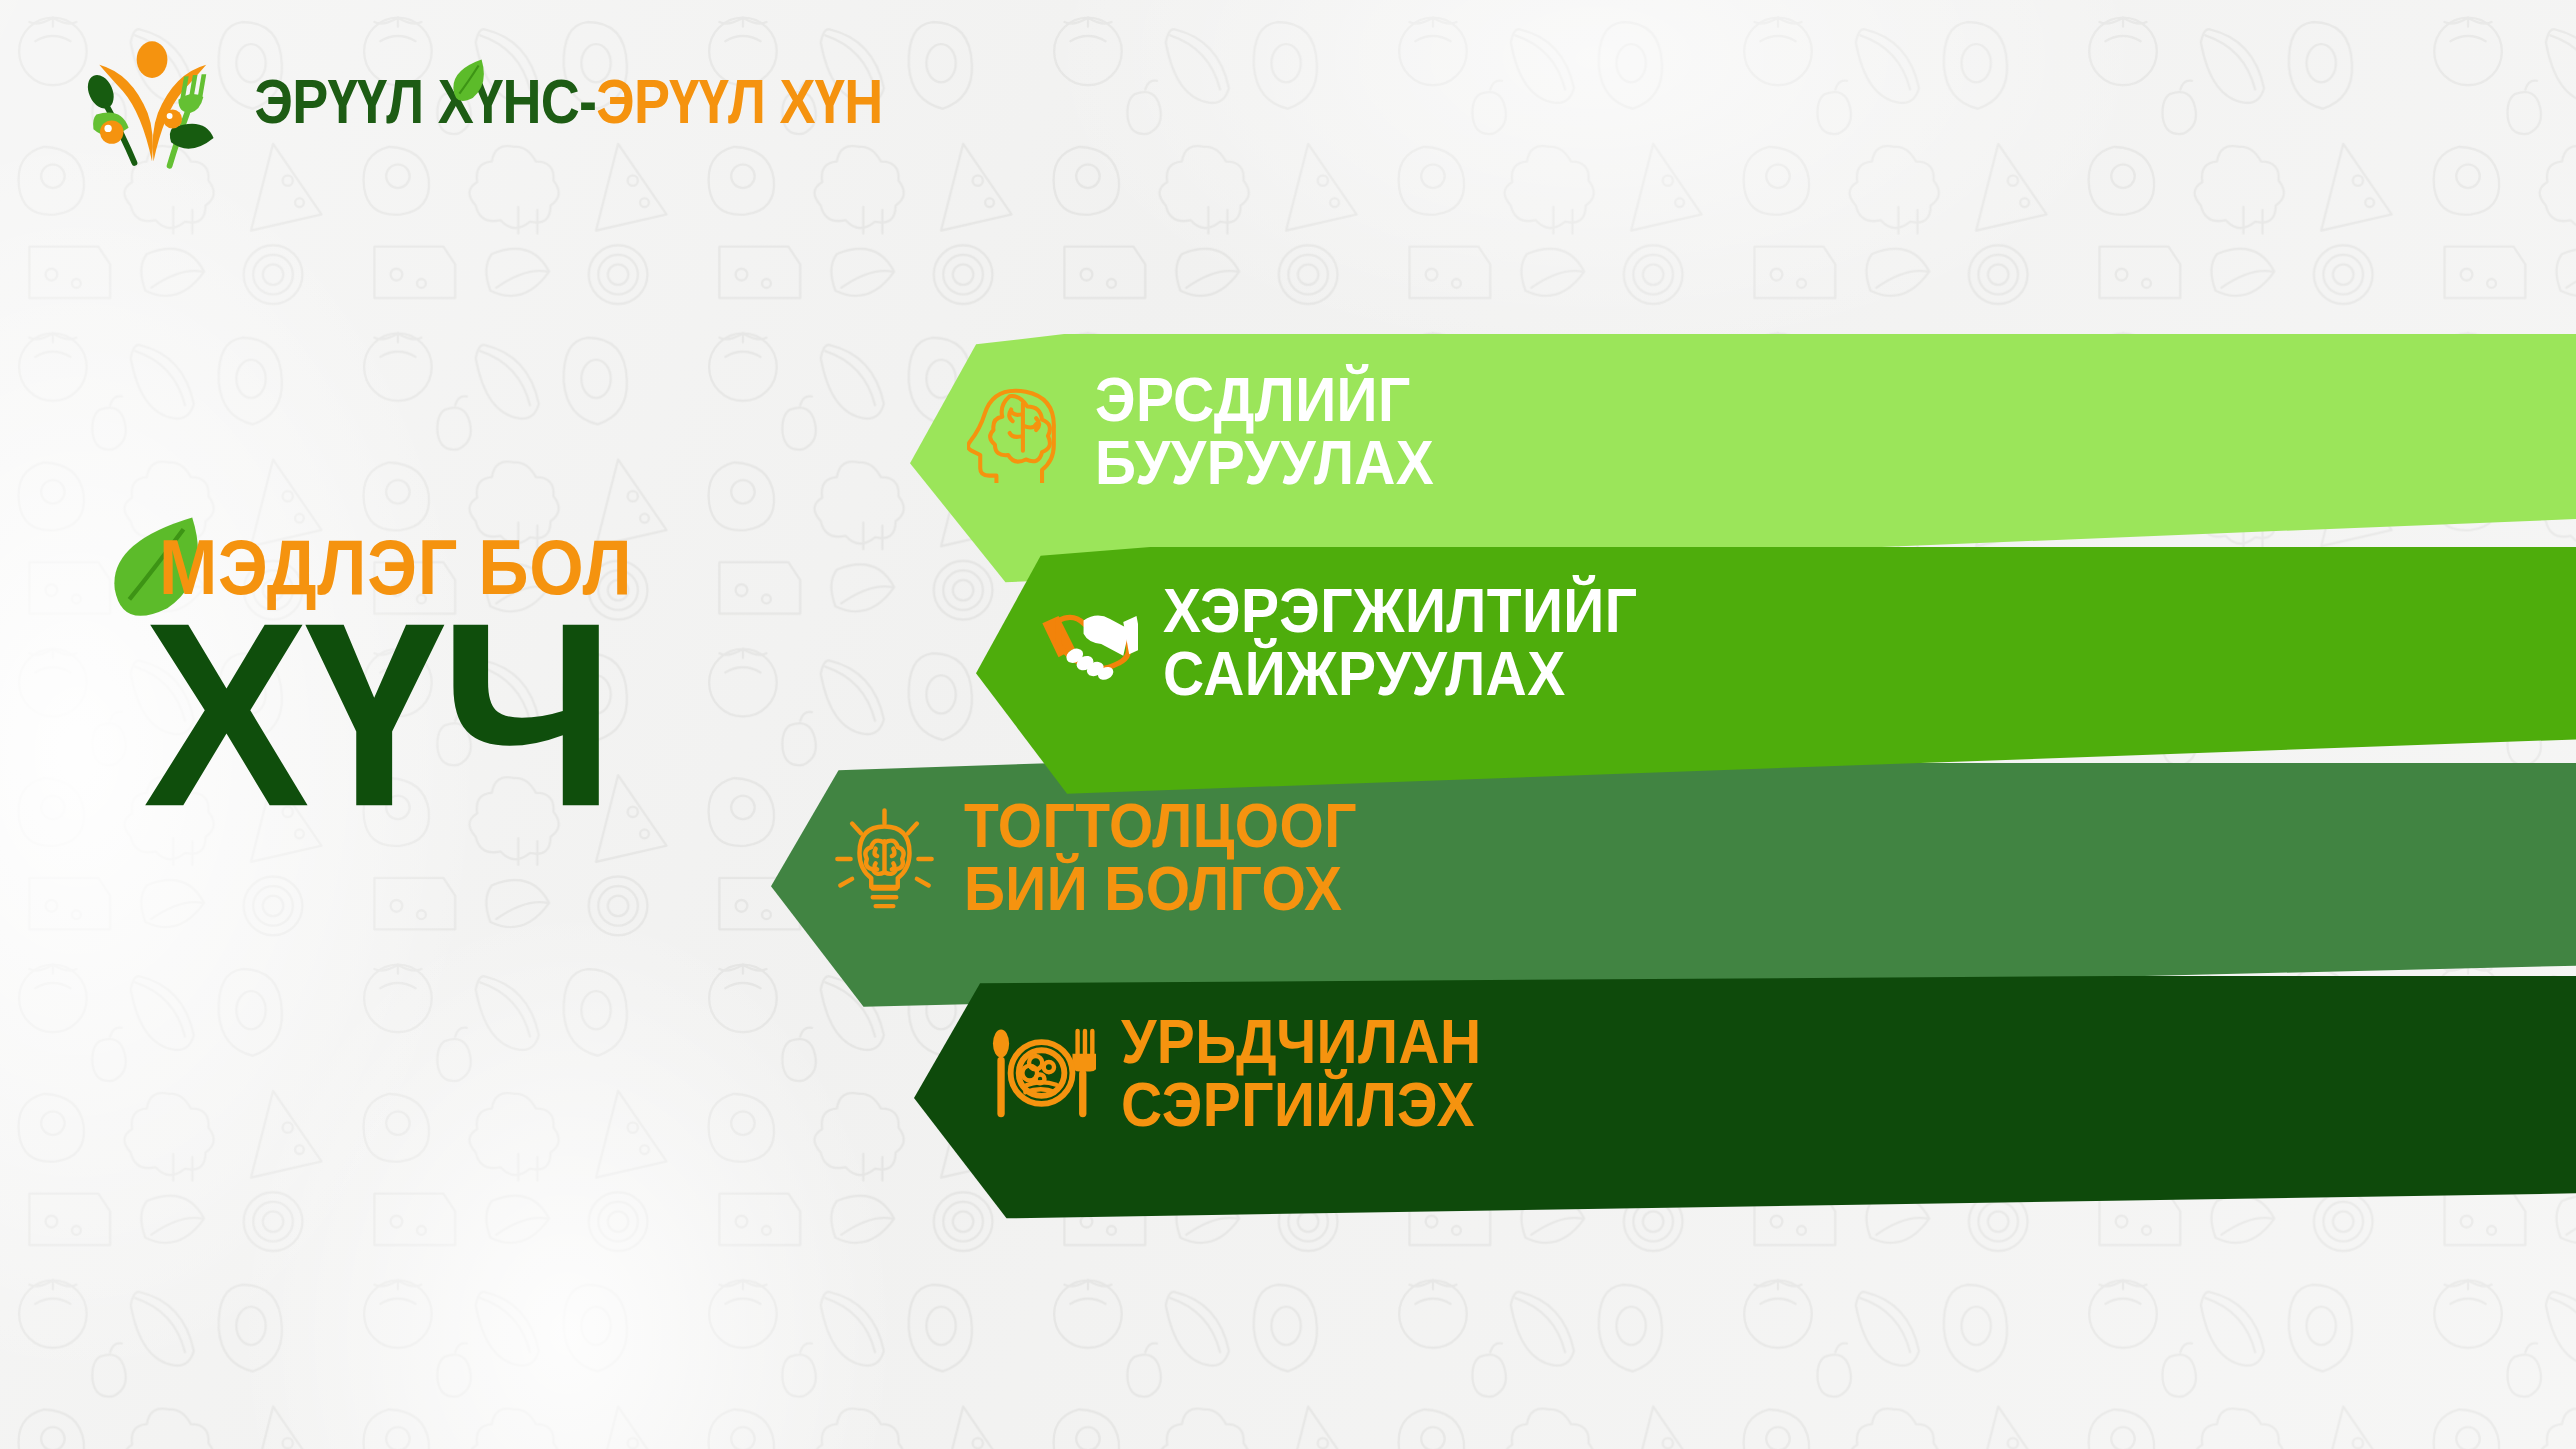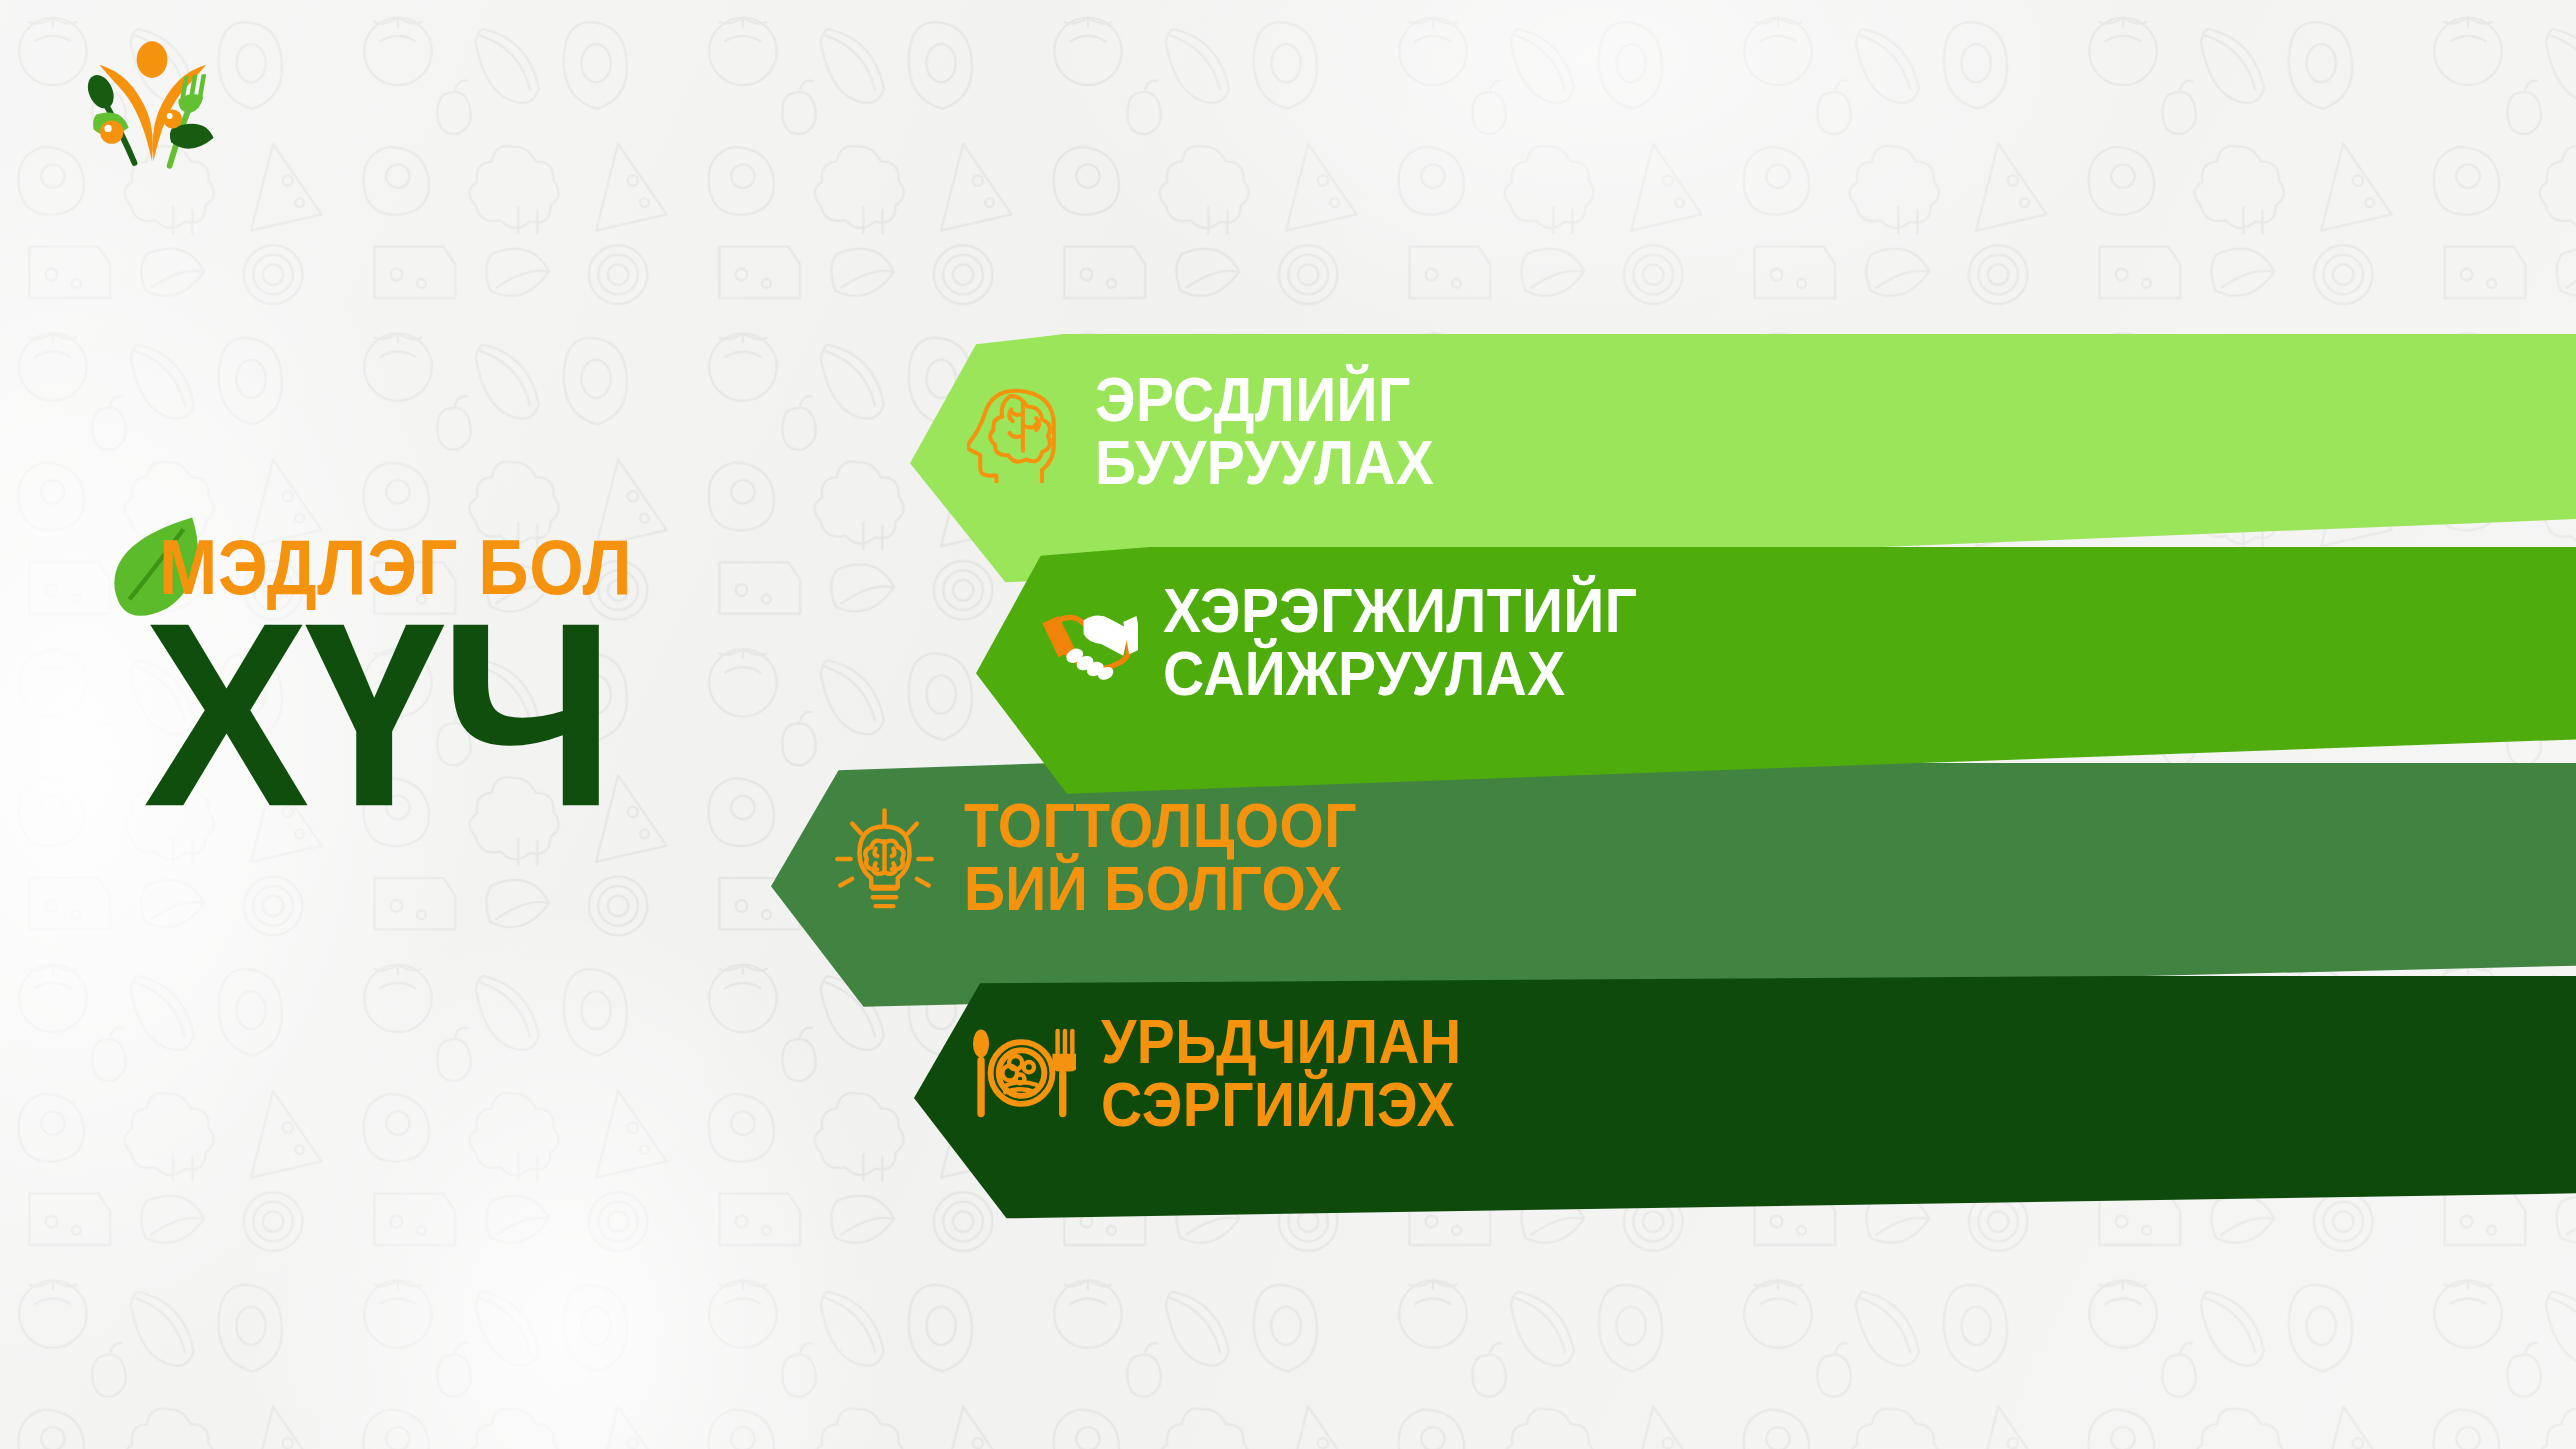--- a/index.html
+++ b/index.html
@@ -138,20 +138,29 @@
       <path d="M148 84 q18 -14 34 -4 q-4 18 -18 22 q-16 0 -16 -18z"></path>
       <path d="M160 102 q-14 38 -24 72" stroke="#64c033" stroke-width="8" fill="none" stroke-linecap="round"></path>
     </g>
 
     <path d="M140 122 q44 -16 56 14 q-32 26 -58 6 q-4 -14 2 -20z" fill="#175c10"></path>
 
     <circle cx="140" cy="110" r="13" fill="#f5930f"></circle>
     <circle cx="136" cy="106" r="4" fill="#fff"></circle>
   </svg>
 
+  <div id="logo-wordmark">
+    <span class="lw lw-green">ЭРҮҮЛ ХҮНС</span>
+      <span class="lw lw-green">-</span>
+      <span class="lw lw-orange">ЭРҮҮЛ ХҮН</span>
+    <svg id="logo-leaf" viewBox="0 0 46 62">
+      <path d="M40 2 q10 34 -12 52 q-24 12 -26 -12 q-2 -26 38 -40z" fill="#5cbb2a"></path>
+      <path d="M36 10 q-14 22 -26 38" stroke="#3d9415" stroke-width="3" fill="none"></path>
+    </svg>
+  </div>
 </div>
 
 <div id="headline">
   <svg id="headline-leaf" viewBox="0 0 130 150">
     <path d="M118 6 q26 82 -34 124 q-62 30 -72 -26 q-8 -64 106 -98z" fill="#5cbb2a"></path>
     <path d="M106 22 q-40 54 -74 96" stroke="#3d9415" stroke-width="6" fill="none"></path>
   </svg>
   <div id="headline-top">МЭДЛЭГ БОЛ</div>
   <div id="headline-big">ХҮЧ</div>
 </div>
@@ -229,21 +238,21 @@
         <span class="l1">ХЭРЭГЖИЛТИЙГ</span>
         <span class="l2">САЙЖРУУЛАХ</span>
       </div>
     </div>
   </div>
 
   <div class="band" id="band4" style="left:914px; top:976px; width:1662px; height:257px;">
     <svg class="band-svg" width="1662" height="257" viewBox="0 0 2264 350" preserveAspectRatio="none">
       <path d="M 90 10 L 2264 -4 L 2264 296 L 126 330 L 0 166 Z" fill="#0e4a0b"></path>
     </svg>
-    <div class="band-content" style="left:56px; top:40px;">
+    <div class="band-content" style="left:76px; top:40px;">
       <svg class="band-icon" width="106" height="106" viewBox="0 0 144 144">
         <g fill="#f5930f">
 
           <ellipse cx="15" cy="32" rx="11" ry="19"></ellipse>
           <rect x="10" y="50" width="10" height="82" rx="5"></rect>
 
           <rect x="116" y="12" width="6" height="36" rx="3"></rect>
           <rect x="126" y="12" width="6" height="36" rx="3"></rect>
           <rect x="136" y="12" width="6" height="36" rx="3"></rect>
           <path d="M112 46 h34 v14 q0 10 -10 10 h-14 q-10 0 -10 -10z"></path>

